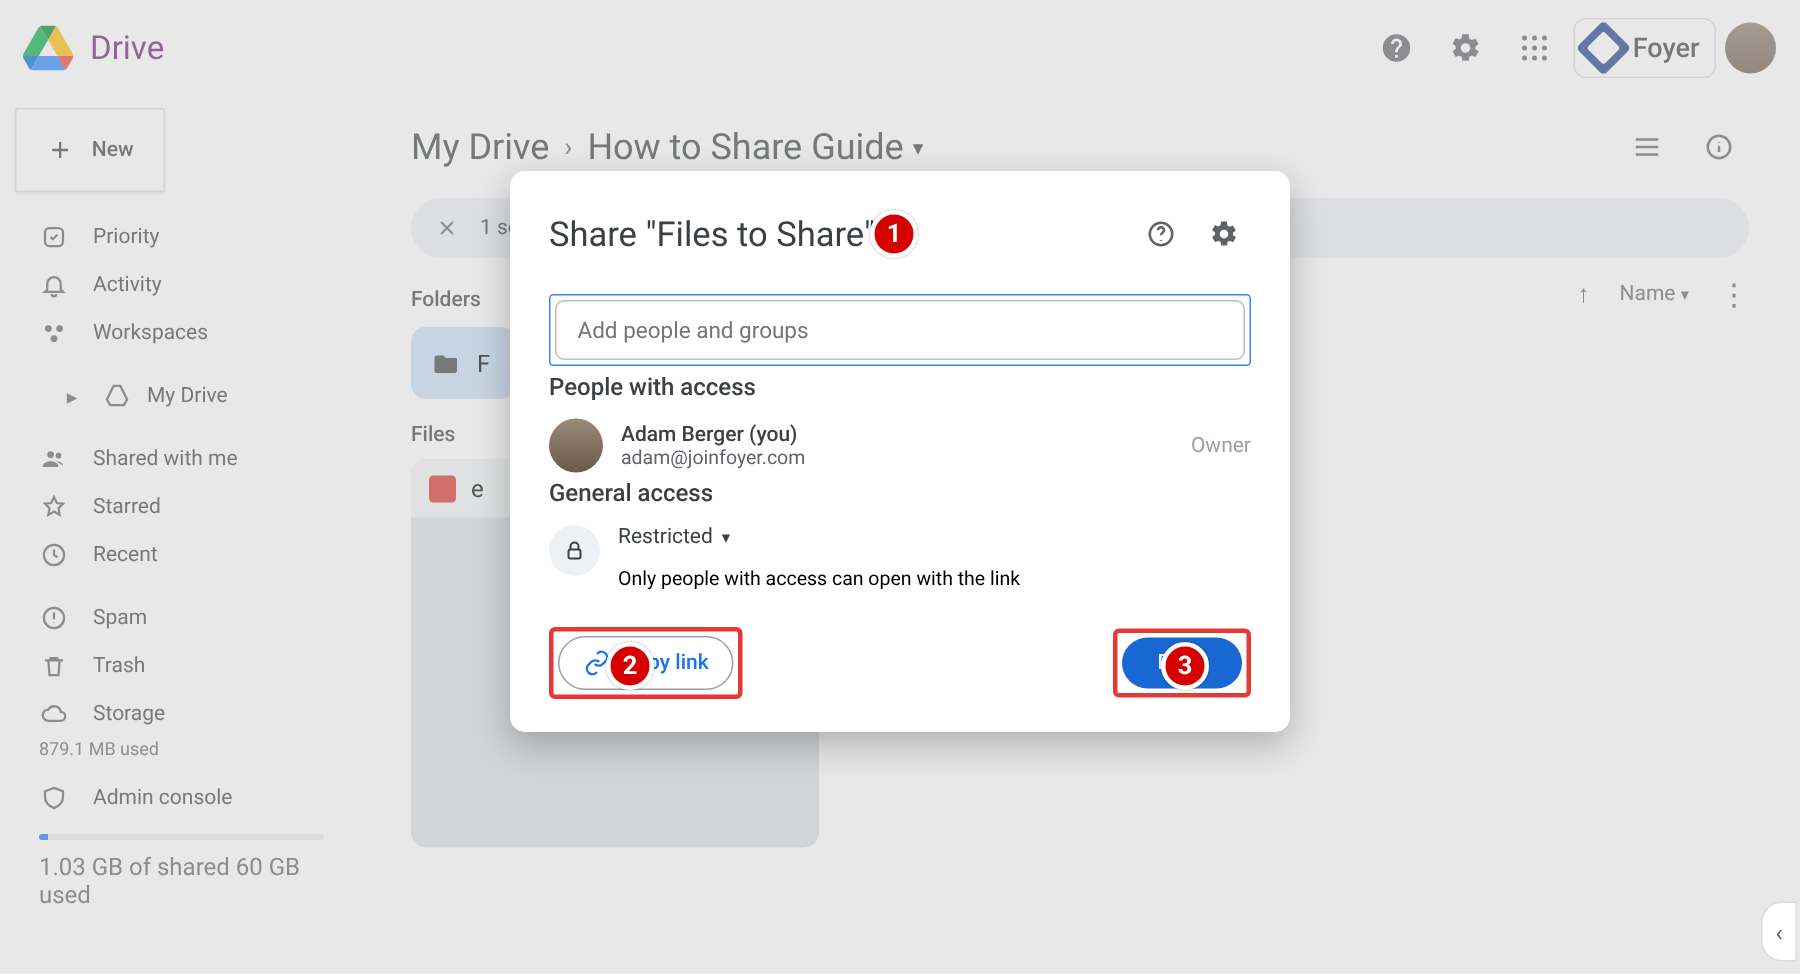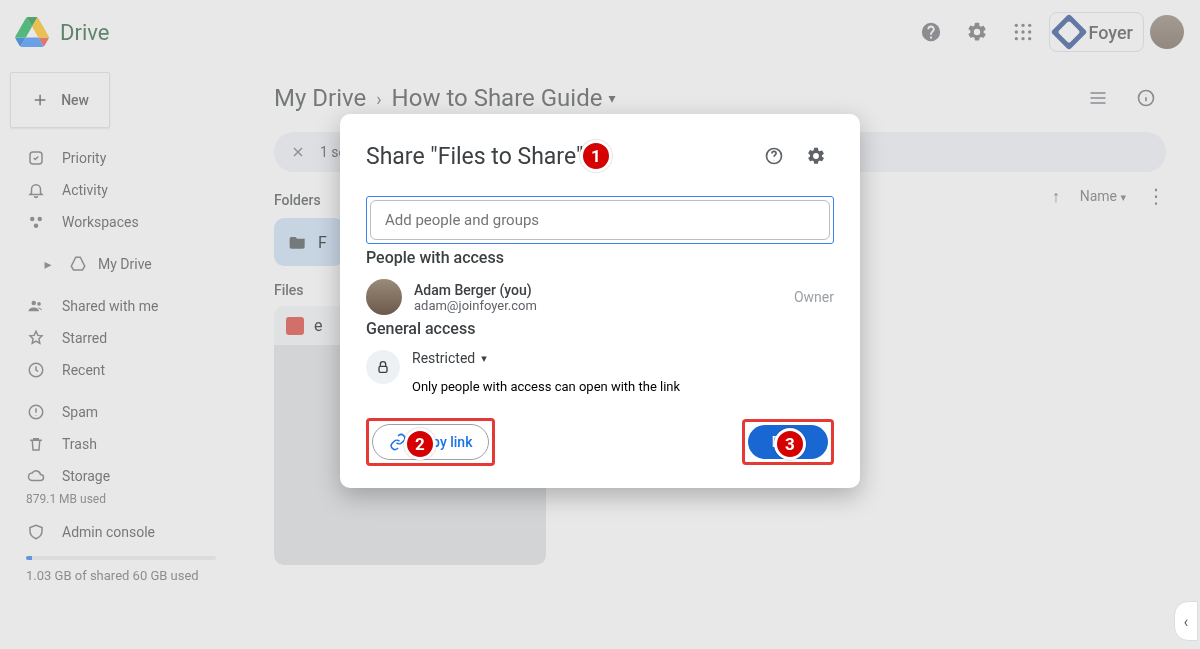--- a/index.html
+++ b/index.html
@@ -3,21 +3,21 @@
 <meta charset="utf-8">
 <style>
 * { box-sizing: border-box; margin: 0; padding: 0; font-family: 'Google Sans', Roboto, Arial, sans-serif; }
 body { width: 1200px; height: 649px; overflow: hidden; background: #fff; position: relative; }
 .dim-overlay { position: absolute; inset: 0; background: rgba(200,200,200,0.42); z-index: 50; pointer-events:none; }
 
 
 .header { display: flex; align-items: center; height: 64px; padding: 0 16px 0 12px; }
 .logo-wrap { display:flex; align-items:center; gap:8px; width: 232px; }
 .drive-logo { width:40px; height:40px; display:flex; align-items:center; justify-content:center; }
-.app-name { font-size: 22px; color:#14532d; }
+.app-name { font-size: 22px; color:#701a75; }
 .search-bar { flex: 0 0 620px; height:48px; background:#e9eef6; border-radius:24px; display:flex; align-items:center; padding:0 8px; }
 .search-bar .sicon { width:40px; height:40px; display:flex; align-items:center; justify-content:center; color:#5f6368; }
 .search-bar input { flex:1; border:none; background:transparent; font-size:16px; color:#5f6368; outline:none; }
 .header-right { margin-left:auto; display:flex; align-items:center; gap:6px; }
 .icon-btn { width:40px; height:40px; border-radius:50%; display:flex; align-items:center; justify-content:center; color:#5f6368; cursor:pointer; }
 .foyer-chip { display:flex; align-items:center; gap:6px; background:#fff; border:1px solid #dadce0; border-radius:8px; padding:4px 10px 4px 6px; height:40px; }
 .foyer-logo { width:26px; height:26px; background:#1a3e8c; transform:rotate(45deg); border-radius:3px; position:relative; }
 .foyer-logo::after{content:"";position:absolute;inset:5px;background:#fff;transform:rotate(0);border-radius:2px;}
 .foyer-text { font-size:18px; color:#3c4043; font-weight:500; }
 .avatar { width:34px; height:34px; border-radius:50%; background:linear-gradient(#8a7a6a,#6b5a4a); }
@@ -25,21 +25,21 @@
 
 .sidebar { position:absolute; top:64px; left:0; width:244px; bottom:0; padding:8px 12px 0 10px; }
 .new-btn { display:flex; align-items:center; gap:12px; background:#fff; border:1px solid #dadce0; border-radius:2px; padding:16px 20px; width:100px; height:56px; box-shadow:0 1px 2px rgba(0,0,0,0.1); margin-bottom:14px; cursor:pointer; }
 .new-btn span.t { font-size:14px; color:#3c4043; font-weight:500; }
 .side-item { display:flex; align-items:center; gap:16px; height:32px; padding:0 12px 0 16px; border-radius:20px; color:#3c4043; font-size:14px; cursor:pointer; }
 .side-item .ic { width:20px; display:flex; justify-content:center; color:#5f6368; }
 .side-item.indent { padding-left:28px; gap:10px; }
 .side-sep { height:10px; }
 .storage-bar { margin:8px 16px 4px; height:4px; background:#e8eaed; border-radius:2px; overflow:hidden; }
 .storage-bar .fill { height:100%; width:3%; background:#1a73e8; }
-.storage-text { font-size:13px; color:#5f6368; padding:4px 16px; }
+.storage-text { font-size:16px; color:#5f6368; padding:4px 16px; }
 .mb-used { font-size:12px; color:#5f6368; padding-left:16px; }
 
 
 .main { position:absolute; top:64px; left:254px; right:14px; bottom:10px; background:#fff; border-radius:16px; padding:14px 20px; }
 .breadcrumb { display:flex; align-items:center; gap:10px; font-size:24px; color:#3c4043; }
 .breadcrumb .chev { color:#5f6368; font-size:18px; }
 .bc-item { display:flex; align-items:center; gap:6px; cursor:pointer; }
 .bc-right { margin-left:auto; display:flex; gap:8px; }
 .sel-bar { margin-top:14px; height:40px; background:#eceff4; border-radius:20px; display:flex; align-items:center; padding:0 12px; gap:10px; color:#3c4043; font-size:14px; width:100%; }
 .sel-bar .x { width:24px; height:24px; display:flex; align-items:center; justify-content:center; color:#5f6368; cursor:pointer; }

